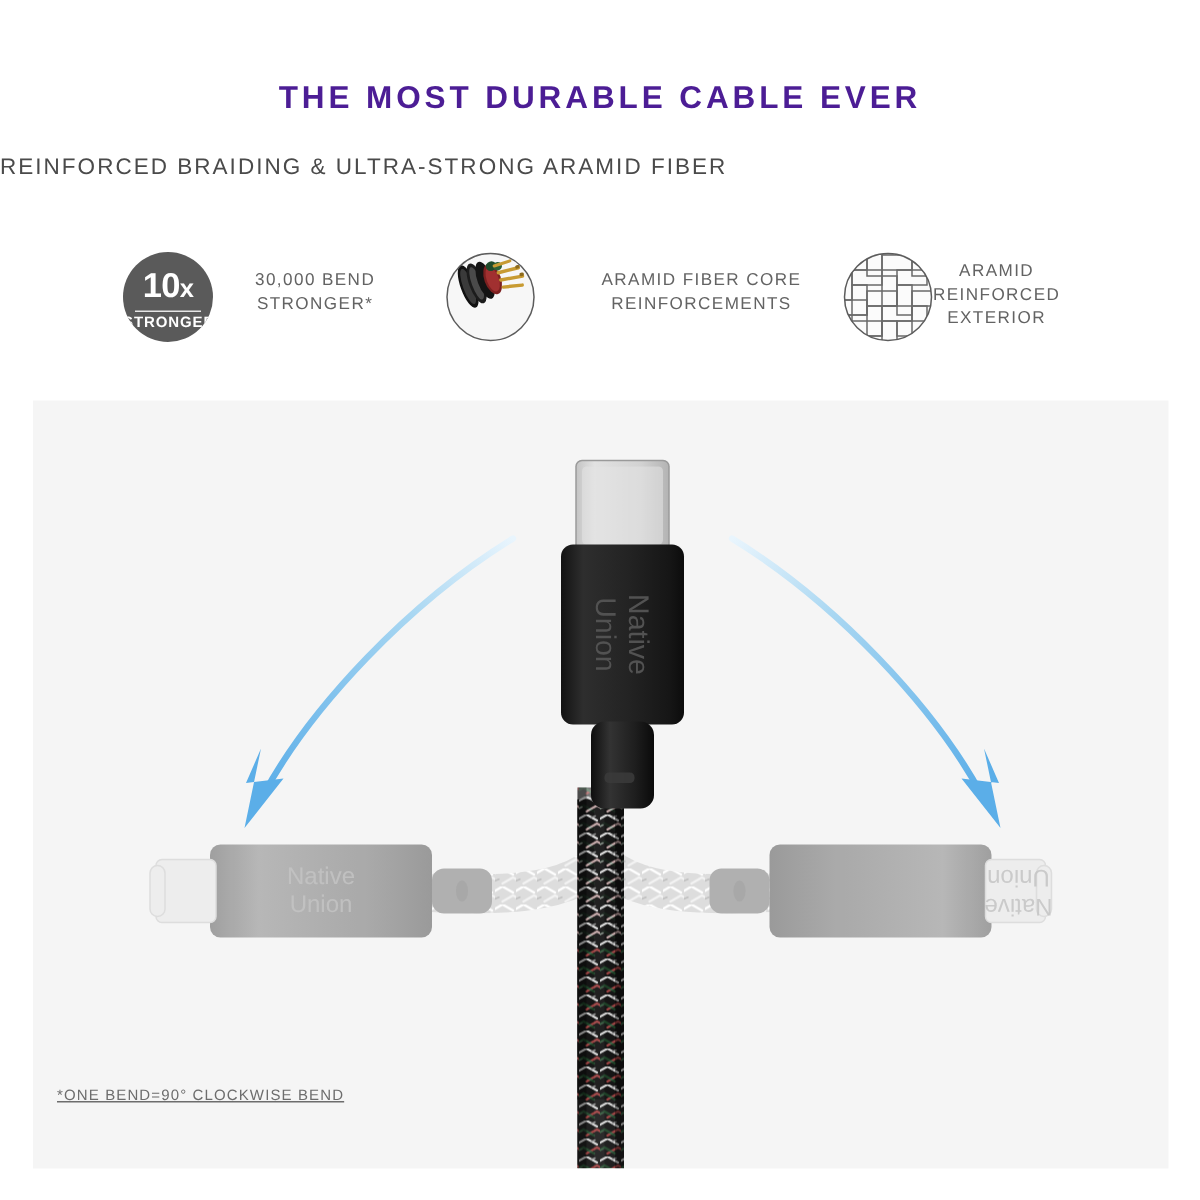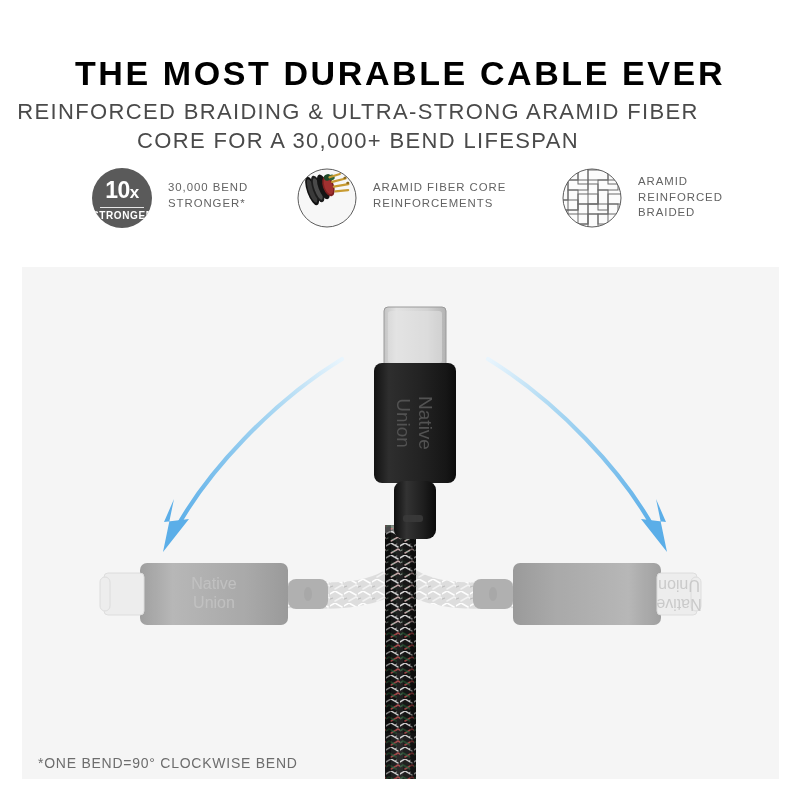--- a/index.html
+++ b/index.html
@@ -23,33 +23,32 @@
     top: 0;
     width: 800px;
     height: 267px;
   }
   .headline {
     position: absolute;
     top: 54px;
     left: 0;
     width: 800px;
     text-align: center;
-    font-size: 34px;
+    font-size: 21px;
     font-weight: bold;
     letter-spacing: 2.6px;
-    color: #000000;
+    color: #4c1d95;
     white-space: nowrap;
   }
   .subhead {
     position: absolute;
     top: 97px;
     left: 0;
     width: 716px;
-    text-align: center;
-    font-size: 22px;
+    font-size: 15px;
     font-weight: normal;
     letter-spacing: 1.35px;
     color: #4a4a4a;
     line-height: 29px;
   }
   .subhead-line { display: block; white-space: nowrap; }
 
   
   .features {
     position: absolute;
@@ -57,38 +56,39 @@
     left: 0;
     width: 800px;
     height: 80px;
   }
   .feature {
     position: absolute;
     top: 0;
     display: flex;
     align-items: flex-start;
   }
-  .feature-0 { left: 92px; }
-  .feature-1 { left: 297px; }
+  .feature-0 { left: 82px; gap: 28px; }
+  .feature-1 { left: 297px; gap: 44px; }
   .feature-2 { left: 562px; }
 
   .feat-icon {
     width: 60px;
     height: 60px;
     flex: 0 0 60px;
     position: relative;
   }
   .feat-label {
-    margin-left: 16px;
+    margin-left: 0;
     padding-top: 12px;
     font-size: 11.4px;
     letter-spacing: 0.95px;
     line-height: 15.5px;
     color: #636363;
     white-space: nowrap;
+    text-align: center;
   }
   .feature-2 .feat-label { padding-top: 6px; }
   .feat-label span { display: block; }
 
   
   .badge-10x {
     width: 60px;
     height: 60px;
     border-radius: 50%;
     background: #5a5a5a;
@@ -134,42 +134,42 @@
     left: 22px;
     top: 267px;
     width: 757px;
     height: 512px;
     background: #f5f5f5;
     overflow: hidden;
   }
   .footnote {
     position: absolute;
     left: 16px;
-    bottom: 8px;
-    font-size: 14px;
+    bottom: 43px;
+    font-size: 10px;
     letter-spacing: 0.75px;
     color: #6d6d6d;
     white-space: nowrap;
+    text-decoration: underline;
   }
   .stage {
     position: absolute;
     inset: 0;
   }
   .stage svg { display: block; }
 </style>
 </head>
 <body>
 
 <div class="header">
 
   <div class="headline">THE MOST DURABLE CABLE EVER</div>
 
   <div class="subhead">
     <span class="subhead-line">REINFORCED BRAIDING &amp; ULTRA-STRONG ARAMID FIBER</span>
-    <span class="subhead-line">CORE FOR A 30,000+ BEND LIFESPAN</span>
   </div>
 
   <div class="features">
 
     <div class="feature feature-0">
       <div class="feat-icon">
         <div class="badge-10x">
           <div class="b-num"><span>10</span><small>x</small></div>
           <div class="b-rule"></div>
           <div class="b-sub">STRONGER</div>
@@ -261,21 +261,21 @@
             <rect x="6" y="46" width="20" height="10"></rect>
             <rect x="26" y="46" width="10" height="20"></rect>
             <rect x="36" y="46" width="20" height="10"></rect>
           </g>
           <circle cx="30" cy="30" r="29" fill="none" stroke="#5c5c5c" stroke-width="1"></circle>
         </svg>
       </div>
       <div class="feat-label">
         <span>ARAMID</span>
         <span>REINFORCED</span>
-        <span>BRAIDED</span>
+        <span>EXTERIOR</span>
       </div>
     </div>
 
   </div>
 </div>
 
 <div class="panel">
 
   <div class="stage">
     <svg width="757" height="512" viewBox="0 0 757 512" aria-hidden="true">

